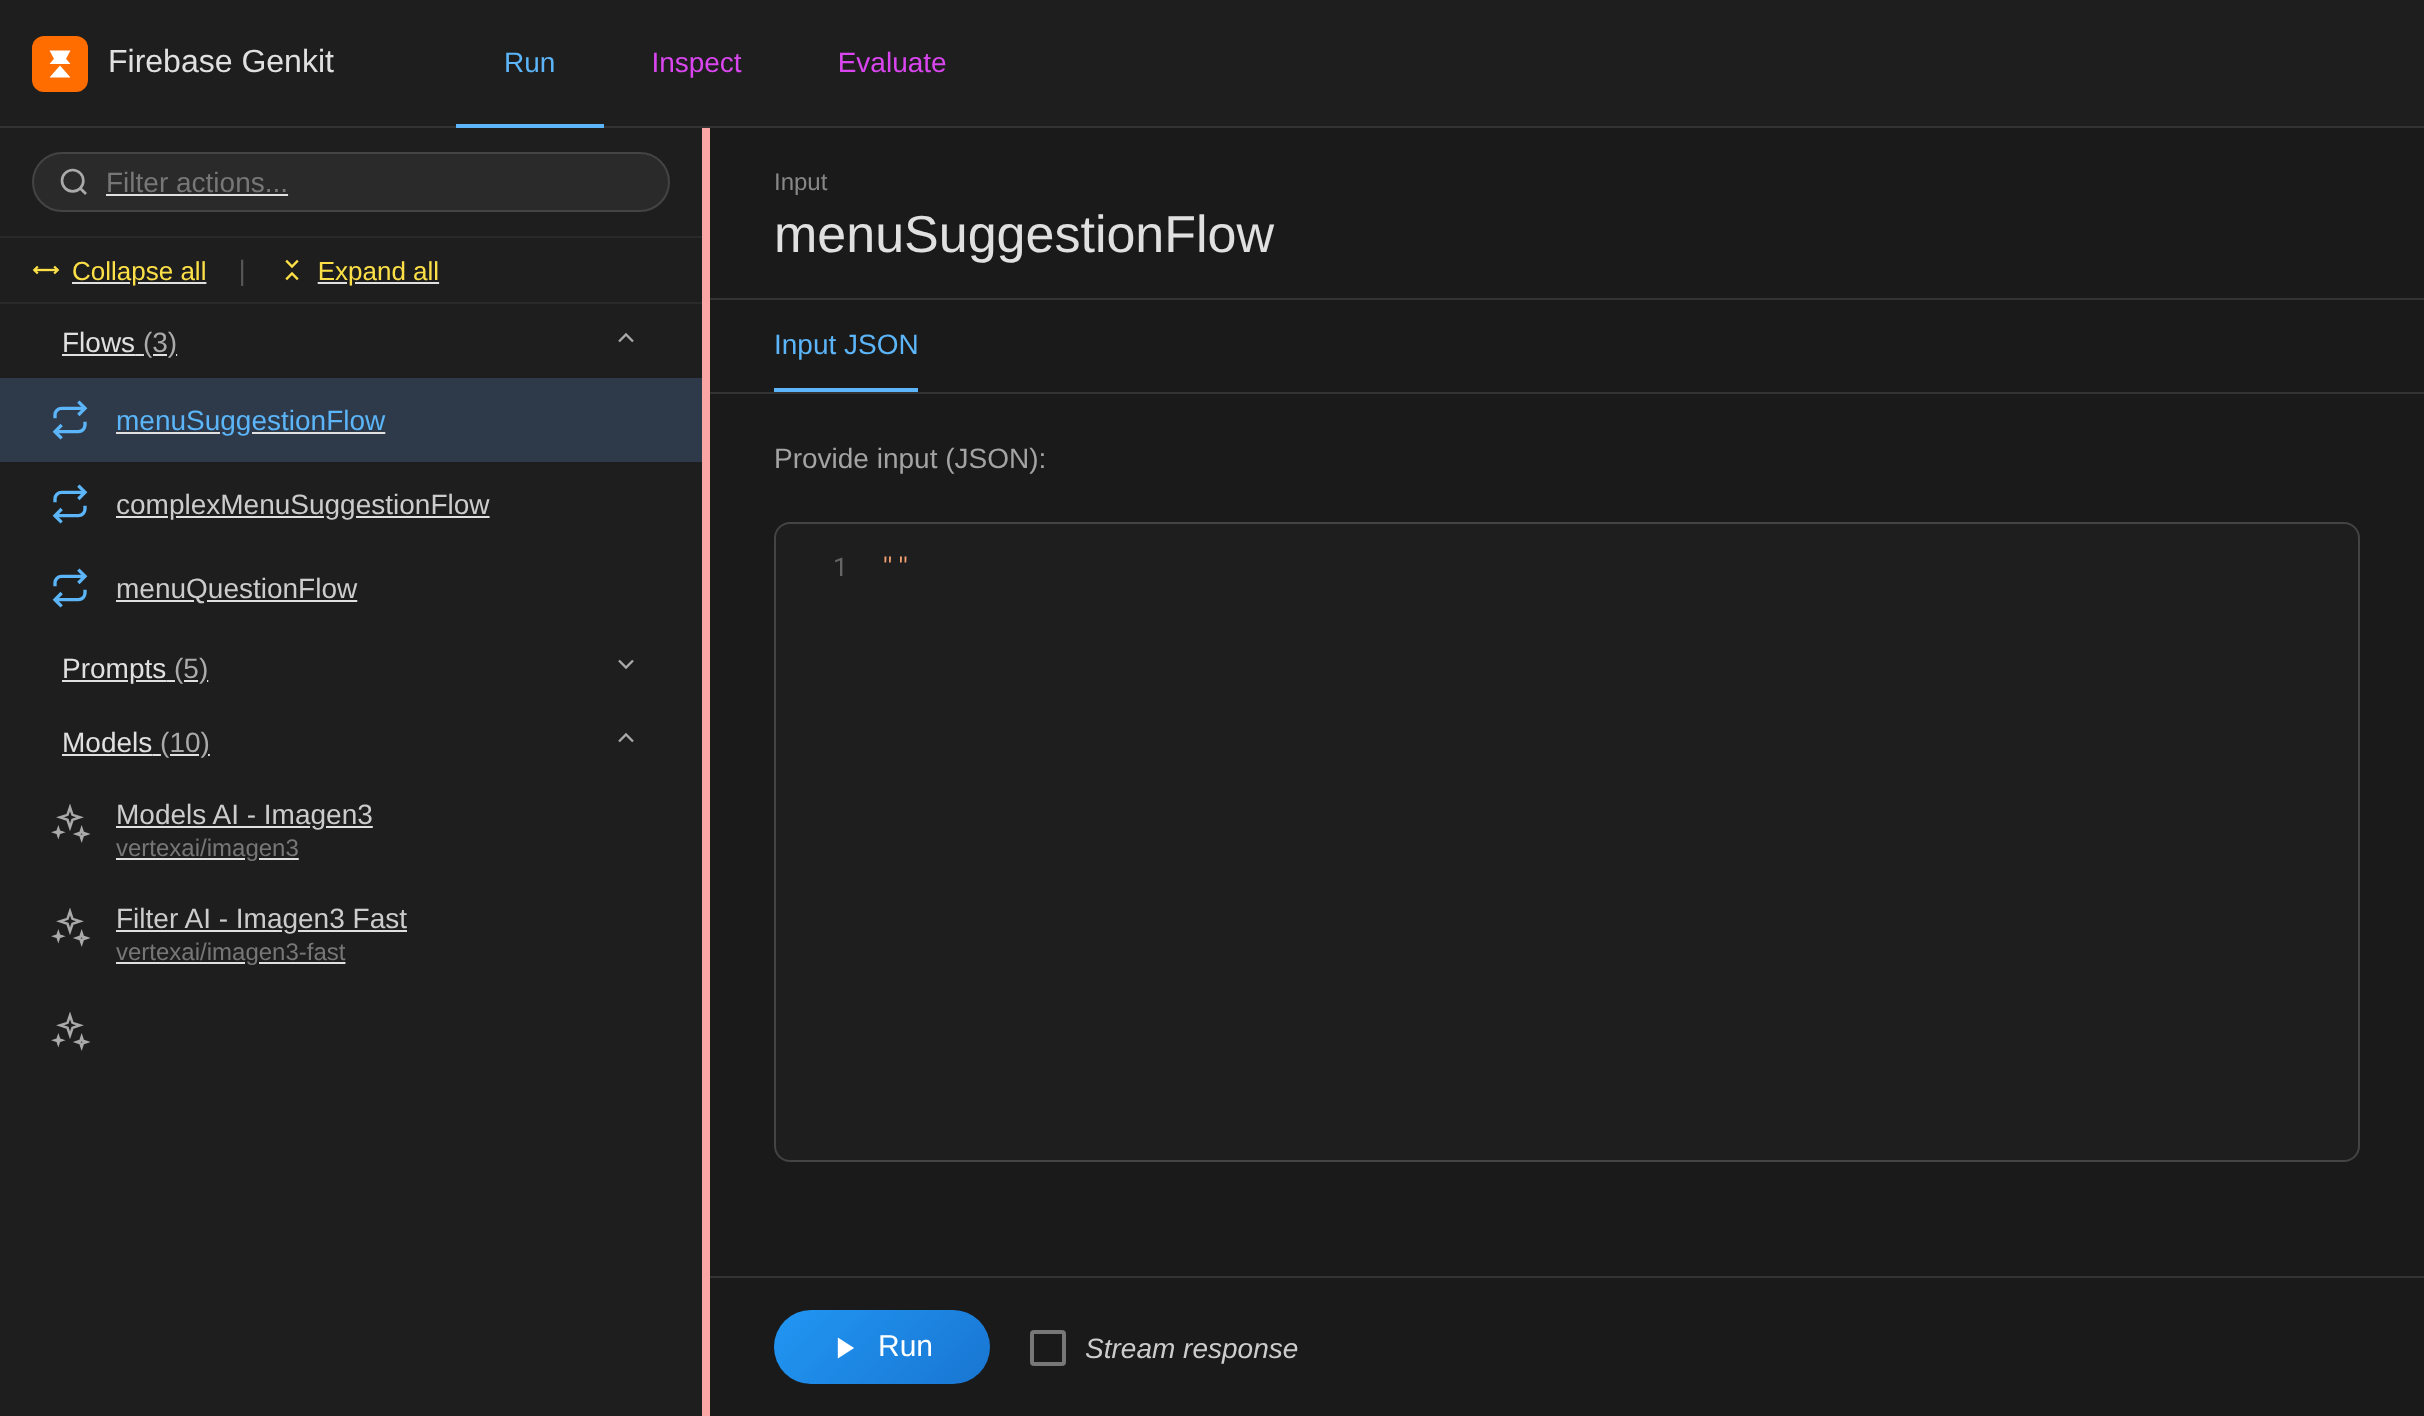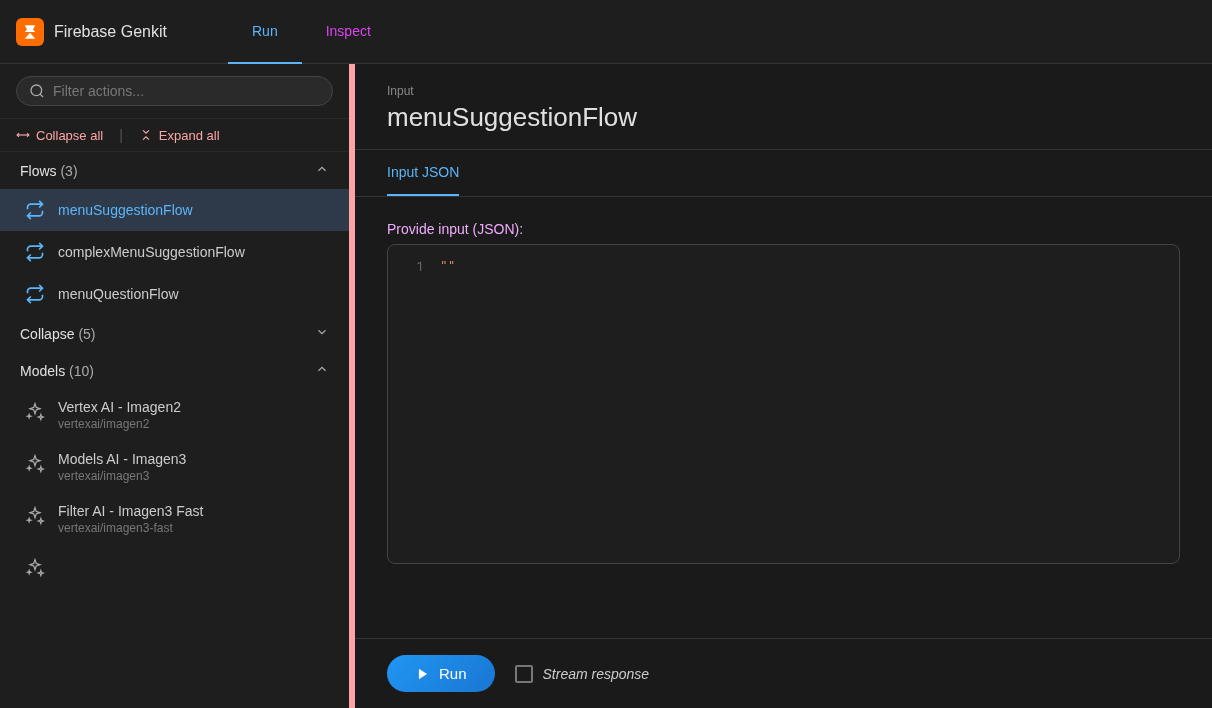--- a/index.html
+++ b/index.html
@@ -82,25 +82,26 @@
     .main-layout {
       display: flex;
       height: calc(708px - 64px);
     }
 
     
     .sidebar {
       width: 355px;
       min-width: 355px;
       background-color: #1e1e1e;
-      border-right: 6px solid #fca5a5;
+      border-right: 4px solid #fca5a5;
       display: flex;
       flex-direction: column;
       overflow-y: auto;
       overflow-x: hidden;
+      text-decoration: underline;
     }
 
     .sidebar::-webkit-scrollbar {
       width: 6px;
     }
     .sidebar::-webkit-scrollbar-track {
       background: #1e1e1e;
     }
     .sidebar::-webkit-scrollbar-thumb {
       background: #444;
@@ -146,38 +147,38 @@
       align-items: center;
       padding: 8px 16px;
       gap: 16px;
       border-bottom: 1px solid #2a2a2a;
     }
 
     .collapse-expand-btn {
       display: flex;
       align-items: center;
       gap: 6px;
-      color: #fca5a5;
+      color: #fde047;
       cursor: pointer;
       font-size: 13px;
       background: none;
       border: none;
       padding: 0;
     }
 
     .divider-dot {
       color: #555;
     }
 
     
     .section-header {
       display: flex;
       align-items: flex-end;
       justify-content: space-between;
-      padding: 10px 20px;
+      padding: 10px 31px;
       cursor: pointer;
       user-select: none;
     }
 
     .section-title {
       font-size: 14px;
       font-weight: 500;
       color: #e0e0e0;
     }
 
@@ -325,22 +326,22 @@
     .form-area::-webkit-scrollbar-track {
       background: #1a1a1a;
     }
     .form-area::-webkit-scrollbar-thumb {
       background: #444;
       border-radius: 3px;
     }
 
     .provide-input-label {
       font-size: 14px;
-      color: #f0abfc;
-      margin-bottom: 7px;
+      color: #a3a3a3;
+      margin-bottom: 24px;
     }
 
     .json-editor {
       flex: 1;
       background-color: #1e1e1e;
       border: 1px solid #444;
       border-radius: 8px;
       padding: 12px 16px;
       font-family: 'Roboto Mono', monospace;
       font-size: 13px;
@@ -444,20 +445,23 @@
     </div>
     <span>Firebase Genkit</span>
   </div>
 
   <div class="nav-tabs">
     <div class="nav-tab active">
       <span>Run</span>
     </div>
     <div class="nav-tab">
       <span>Inspect</span>
+    </div>
+    <div class="nav-tab">
+      <span>Evaluate</span>
     </div>
   </div>
 </nav>
 
 <div class="main-layout">
 
   <aside class="sidebar">
 
     <div class="search-container">
       <div class="search-input-wrapper">
@@ -533,21 +537,21 @@
           <path d="M3 11V9a4 4 0 014-4h14"></path>
           <path d="M7 23l-4-4 4-4"></path>
           <path d="M21 13v2a4 4 0 01-4 4H3"></path>
         </svg>
       </span>
       <span class="flow-item-label">menuQuestionFlow</span>
     </div>
 
     <div class="section-header">
       <span class="section-title">
-        <span>Collapse</span>
+        <span>Prompts</span>
         <span class="section-count"> (5)</span>
       </span>
       <span class="chevron-icon">
         <svg width="14" height="14" viewBox="0 0 24 24" fill="none" stroke="currentColor" stroke-width="2">
           <polyline points="6 9 12 15 18 9"></polyline>
         </svg>
       </span>
     </div>
 
     <div class="section-header">
@@ -555,33 +559,20 @@
         <span>Models</span>
         <span class="section-count"> (10)</span>
       </span>
       <span class="chevron-icon">
         <svg width="14" height="14" viewBox="0 0 24 24" fill="none" stroke="currentColor" stroke-width="2">
           <polyline points="18 15 12 9 6 15"></polyline>
         </svg>
       </span>
     </div>
 
-    <div class="model-item">
-      <span class="model-item-icon">
-        <svg width="20" height="20" viewBox="0 0 24 24" fill="none" stroke="#aaa" stroke-width="1.5">
-          <path d="M12 2l1.5 4.5L18 8l-4.5 1.5L12 14l-1.5-4.5L6 8l4.5-1.5z"></path>
-          <path d="M19 15l.75 2.25L22 18l-2.25.75L19 21l-.75-2.25L16 18l2.25-.75z"></path>
-          <path d="M5 15l.5 1.5L7 17l-1.5.5L5 19l-.5-1.5L3 17l1.5-.5z"></path>
-        </svg>
-      </span>
-      <div class="model-item-text">
-        <span class="model-item-name">Vertex AI - Imagen2</span>
-        <span class="model-item-id">vertexai/imagen2</span>
-      </div>
-    </div>
 
     <div class="model-item">
       <span class="model-item-icon">
         <svg width="20" height="20" viewBox="0 0 24 24" fill="none" stroke="#aaa" stroke-width="1.5">
           <path d="M12 2l1.5 4.5L18 8l-4.5 1.5L12 14l-1.5-4.5L6 8l4.5-1.5z"></path>
           <path d="M19 15l.75 2.25L22 18l-2.25.75L19 21l-.75-2.25L16 18l2.25-.75z"></path>
           <path d="M5 15l.5 1.5L7 17l-1.5.5L5 19l-.5-1.5L3 17l1.5-.5z"></path>
         </svg>
       </span>
       <div class="model-item-text">

